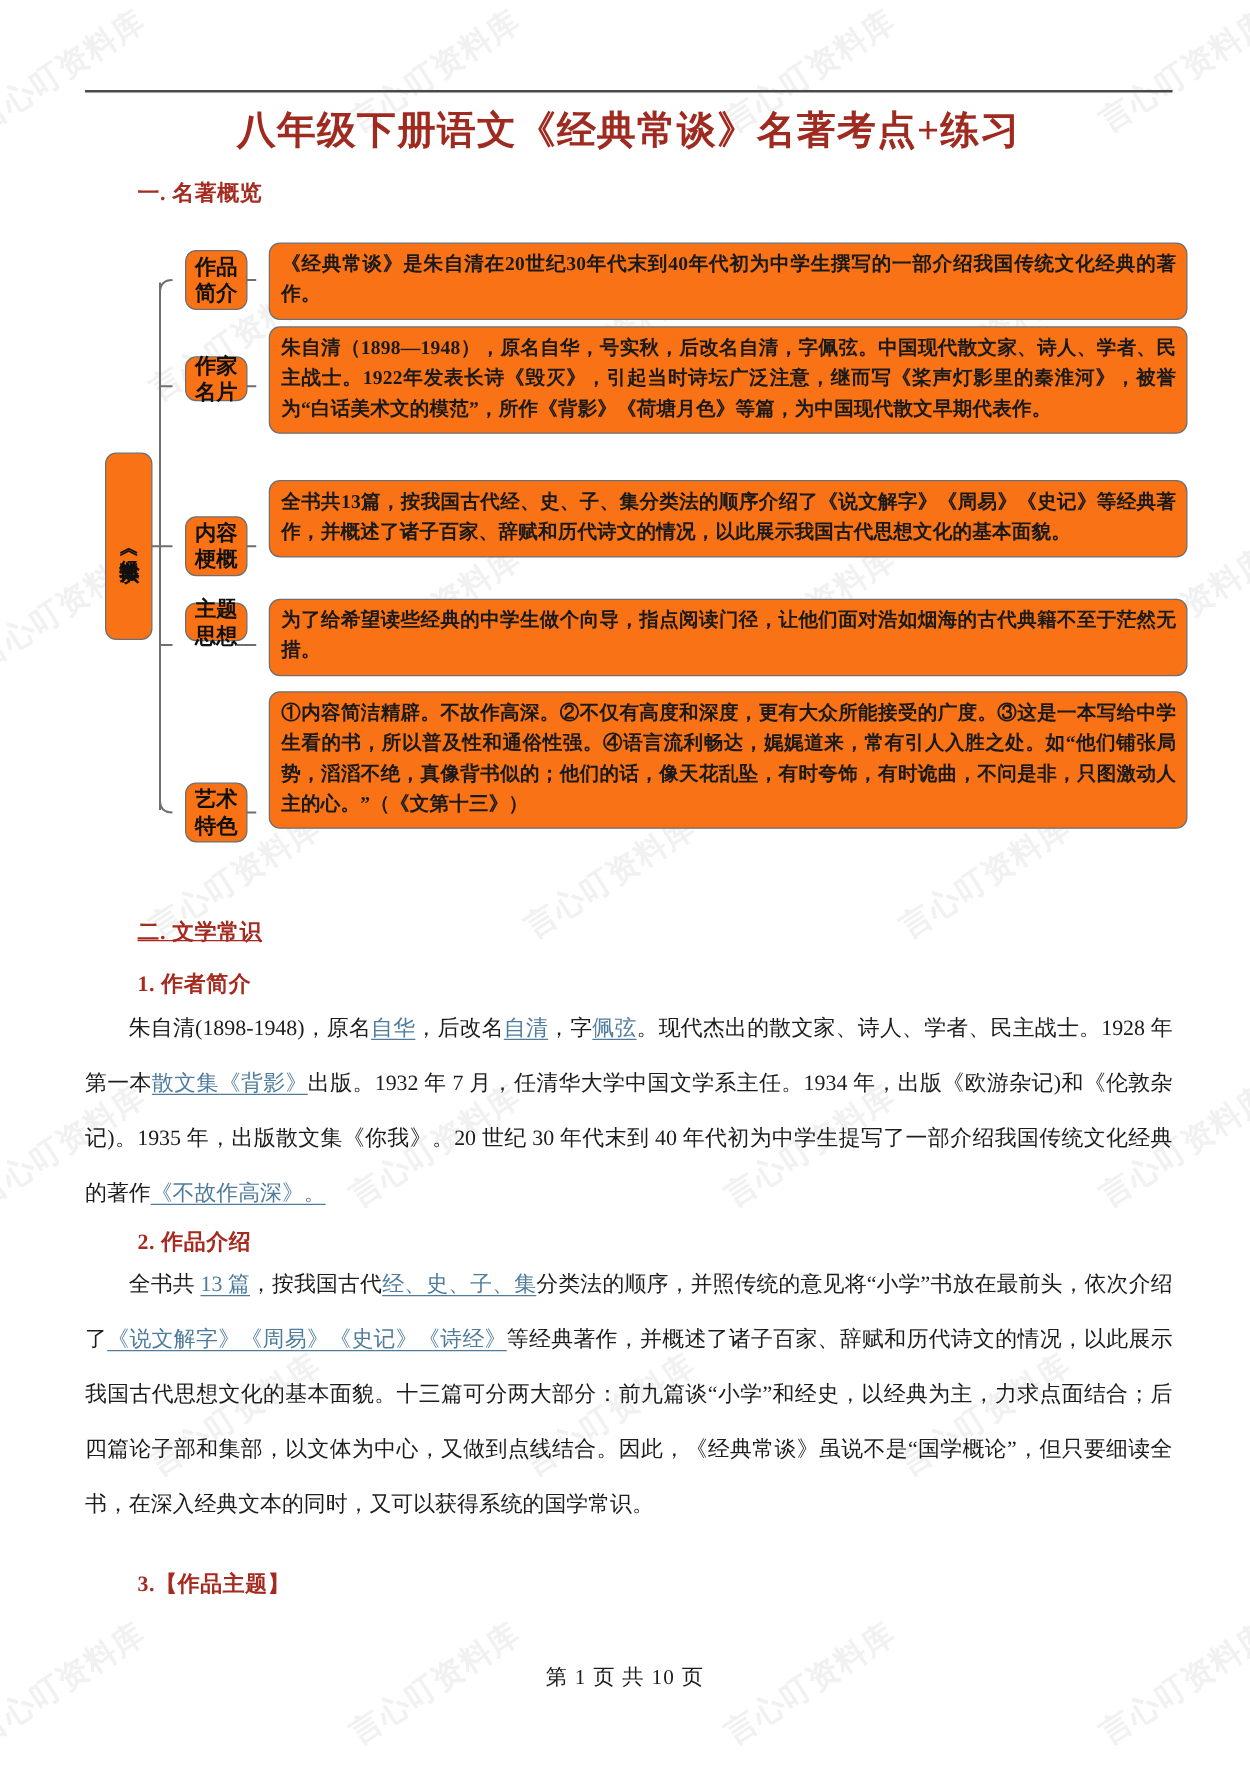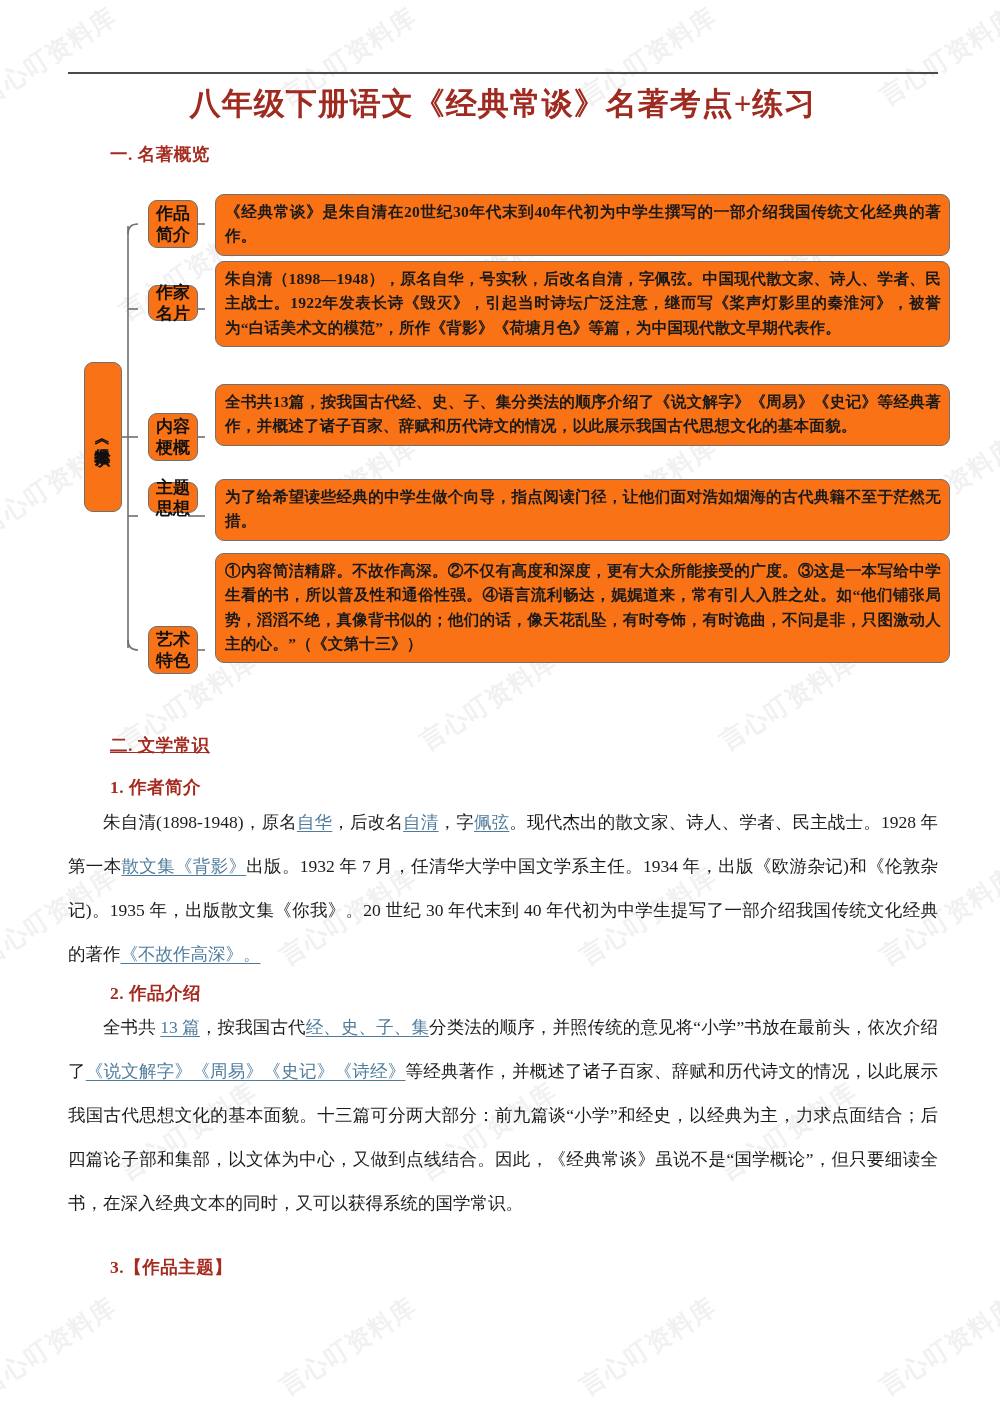--- a/index.html
+++ b/index.html
@@ -261,13 +261,14 @@
   </div>
 
   <div class="sec-h" style="top:981px;">2. 作品介绍</div>
 
   <div class="para" style="top:1005px;">
     <span>全书共 </span><span class="lnk">13 篇</span><span>，按我国古代</span><span class="lnk">经、史、子、集</span><span>分类法的顺序，并照传统的意见将“小学”书放在最前头，依次介绍了</span><span class="lnk">《说文解字》《周易》《史记》《诗经》</span><span>等经典著作，并概述了诸子百家、辞赋和历代诗文的情况，以此展示我国古代思想文化的基本面貌。十三篇可分两大部分：前九篇谈“小学”和经史，以经典为主，力求点面结合；后四篇论子部和集部，以文体为中心，又做到点线结合。因此，《经典常谈》虽说不是“国学概论”，但只要细读全书，在深入经典文本的同时，又可以获得系统的国学常识。</span>
   </div>
 
   <div class="sec-h" style="top:1255px;">3.【作品主题】</div>
 
+  <div class="footer">第 1 页 共 10 页</div>
 </div>
 
 </body></html>

